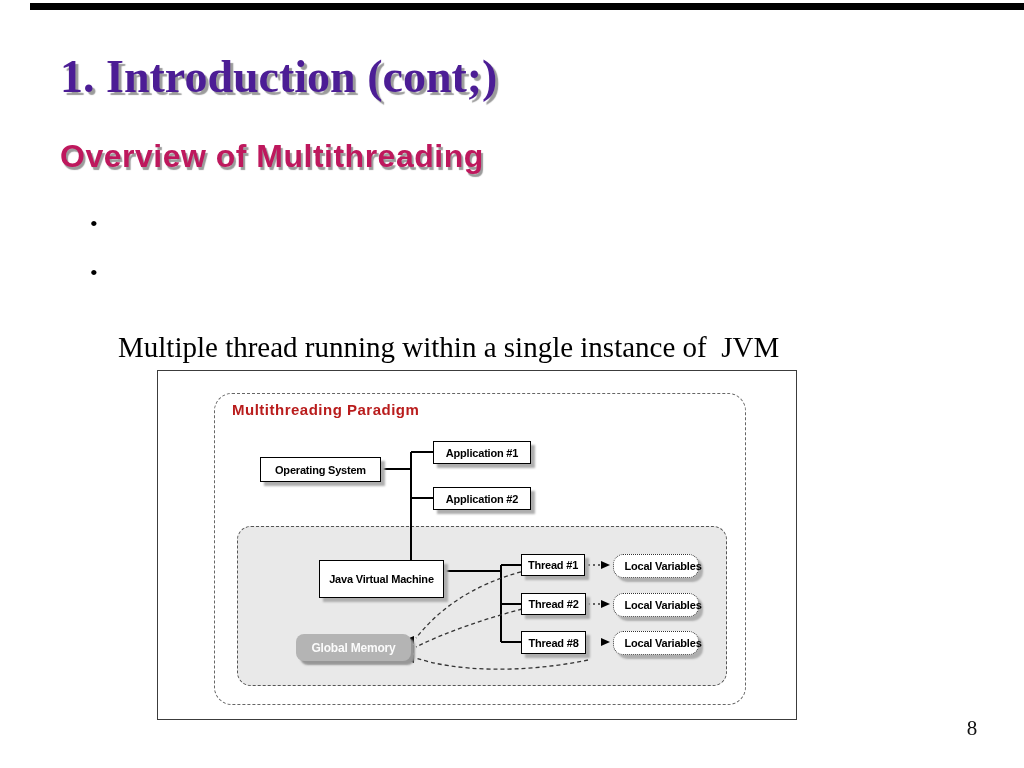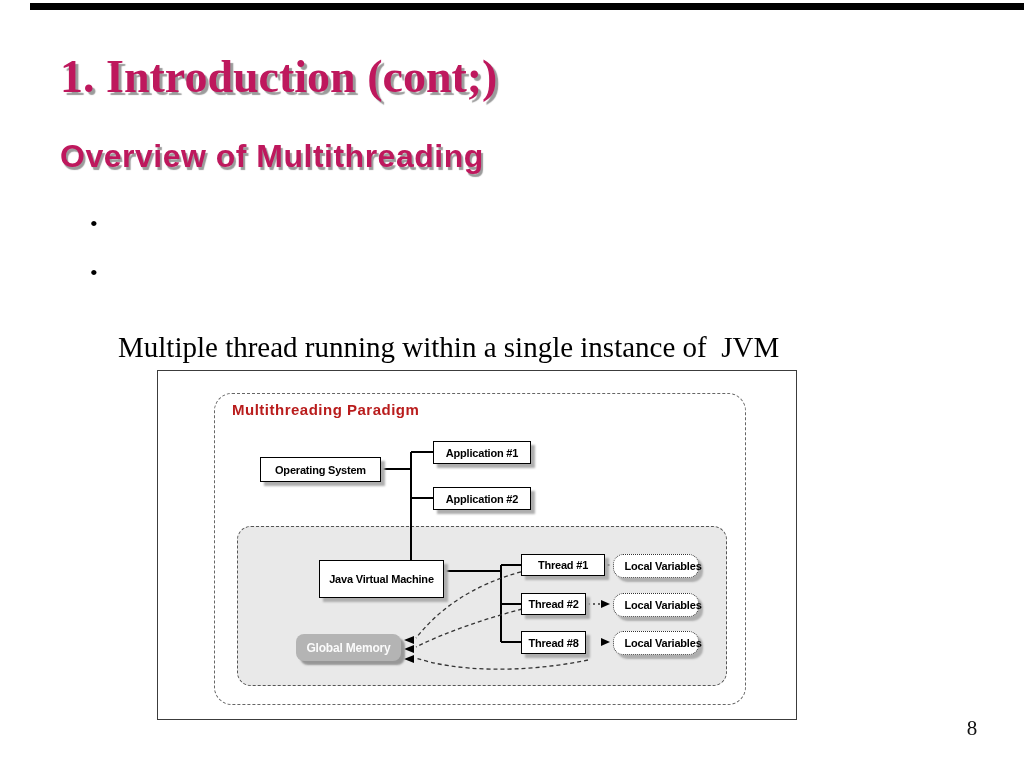--- a/index.html
+++ b/index.html
@@ -20,21 +20,21 @@
     background: #000000;
   }
 
   
   .slide-title {
     position: absolute;
     left: 60px; top: 50px;
     font-family: "Liberation Serif", serif;
     font-weight: bold;
     font-size: 46px;
-    color: #be185d;
+    color: #4c1d95;
     text-shadow: 3px 3px 1px #9b9b9b;
     white-space: nowrap;
   }
   .slide-subtitle {
     position: absolute;
     left: 60px; top: 138px;
     font-family: "Liberation Sans", sans-serif;
     font-weight: bold;
     font-size: 32px;
     letter-spacing: 0.5px;
@@ -113,33 +113,33 @@
     font-size: 11px;
     font-weight: bold;
     letter-spacing: -0.2px;
     color: #000000;
     white-space: nowrap;
   }
   .node-os   { left: 102px; top: 86px;  width: 121px; height: 25px; }
   .node-app1 { left: 275px; top: 70px;  width: 98px;  height: 23px; }
   .node-app2 { left: 275px; top: 116px; width: 98px;  height: 23px; }
   .node-jvm  { left: 161px; top: 189px; width: 125px; height: 38px; }
-  .node-t1   { left: 363px; top: 183px; width: 84px;  height: 22px; }
+  .node-t1   { left: 363px; top: 183px; width: 64px;  height: 22px; }
   .node-t2   { left: 363px; top: 222px; width: 65px;  height: 22px; }
   .node-t3   { left: 363px; top: 260px; width: 65px;  height: 23px; }
   .node-lv {
     border: 1px dotted #333333;
     border-radius: 10px;
     padding-left: 14px;
   }
   .node-lv1  { left: 455px; top: 183px; width: 86px;  height: 24px; }
   .node-lv2  { left: 455px; top: 222px; width: 86px;  height: 24px; }
   .node-lv3  { left: 455px; top: 260px; width: 86px;  height: 24px; }
   .node-gm {
-    left: 138px; top: 263px; width: 105px; height: 27px;
+    left: 138px; top: 263px; width: 115px; height: 27px;
     background: #b4b4b4;
     border: none;
     border-radius: 8px;
     box-shadow: 4px 4px 2px #979797;
     color: #fbfbfb;
     font-size: 12px;
   }
 
   .page-number {
     position: absolute;

